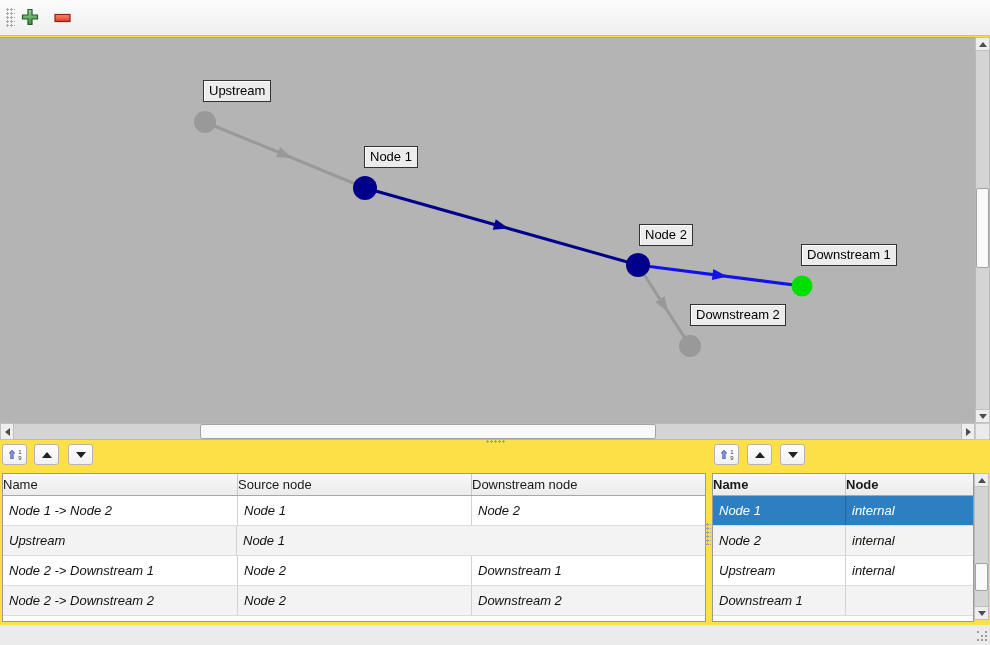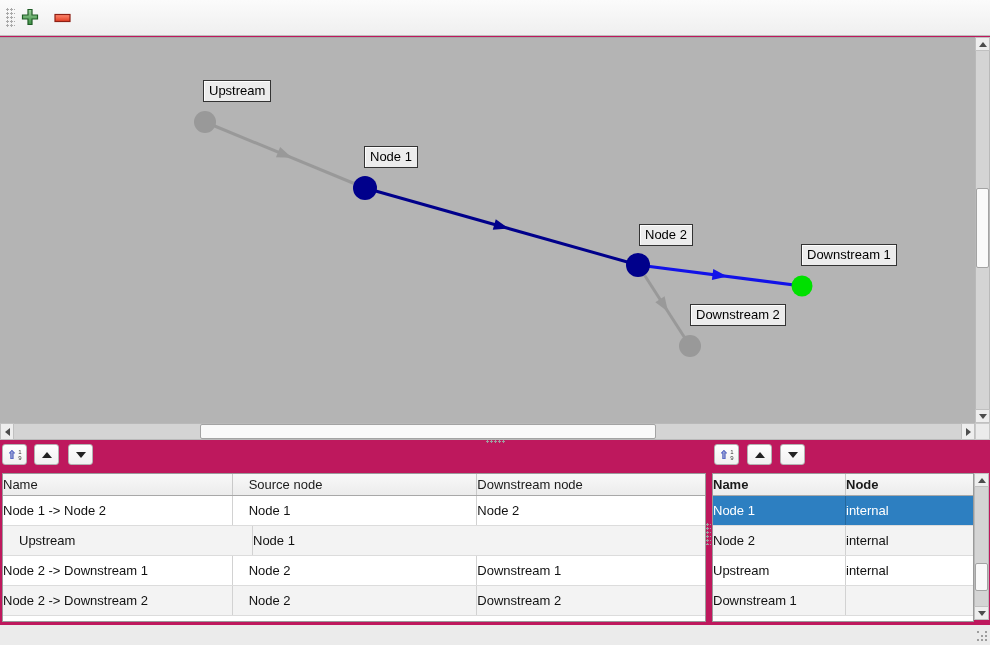--- a/index.html
+++ b/index.html
@@ -1,16 +1,16 @@
 <!DOCTYPE html>
 <html><head>
 <meta charset="utf-8">
 <style>
   html,body{margin:0;padding:0;background:#ebebeb;}
-  #app{position:relative;width:990px;height:645px;background:#be185d;overflow:hidden;
+  #app{position:relative;width:990px;height:645px;background:#fde047;overflow:hidden;
        font-family:"Liberation Sans","DejaVu Sans",sans-serif;font-size:13px;color:#111;}
 
   
   .main-toolbar{position:absolute;left:0;top:0;width:990px;height:36px;
     background:linear-gradient(#fbfbfb,#efefef);border-bottom:1px solid #bdbdbd;box-sizing:border-box;}
   .tb-grip{position:absolute;left:6px;top:8px;width:9px;height:20px;
     background-image:radial-gradient(circle at 1.5px 1.5px,#a9a9a9 1px,transparent 1.4px);
     background-size:4px 4px;}
   .tb-btn{position:absolute;top:6px;width:26px;height:24px;display:flex;align-items:center;justify-content:center;}
   .tb-btn.add{left:17px;}
@@ -57,23 +57,23 @@
 
   
   .table{position:absolute;top:473px;background:#fff;border:1px solid #9a9a9a;box-sizing:border-box;overflow:hidden;}
   .table.edges{left:2px;width:704px;height:149px;}
   .table.nodes{left:712px;width:262px;height:149px;}
   .thead{display:flex;height:22px;background:linear-gradient(#f8f8f8,#ececec);border-bottom:1px solid #a8a8a8;box-sizing:border-box;}
   .th{height:21px;line-height:21px;text-align:left;border-right:1px solid #c9c9c9;box-sizing:border-box;color:#1a1a1a;overflow:hidden;}
   .table.nodes .th{font-weight:bold;}
   .trow{display:flex;height:30px;border-bottom:1px solid #dcdcdc;box-sizing:border-box;background:#fff;}
   .trow:nth-child(even){background:#f3f3f3;}
-  .td{height:29px;line-height:29px;border-right:1px solid #d2d2d2;box-sizing:border-box;
-      white-space:nowrap;overflow:hidden;}
-  .lt-c0{width:235px;} .lt-c1{width:234px;margin-left:16px;} .lt-c2{width:233px;border-right:none!important;}
+  .td{height:29px;line-height:29px;padding-left:6px;border-right:1px solid #d2d2d2;box-sizing:border-box;
+      white-space:nowrap;overflow:hidden;font-style:italic;}
+  .lt-c0{width:235px;} .lt-c1{width:234px;} .lt-c2{width:233px;border-right:none!important;}
   .rt-c0{width:133px;} .rt-c1{width:127px;border-right:none!important;}
   .trow.selected,.trow.selected:nth-child(even){color:#fff;}
   .trow.selected .td{border-right-color:rgba(0,0,0,0.18);}
 
   
   .statusbar{position:absolute;left:0;top:625px;width:990px;height:20px;background:#ebebeb;}
   .resize-grip{position:absolute;left:977px;top:631px;width:2px;height:2px;background:#9d9d9d;
     box-shadow:8px 0 #9d9d9d, 4px 4px #9d9d9d, 8px 4px #9d9d9d, 0 8px #9d9d9d, 4px 8px #9d9d9d, 8px 8px #9d9d9d;}
 </style>
 </head>

